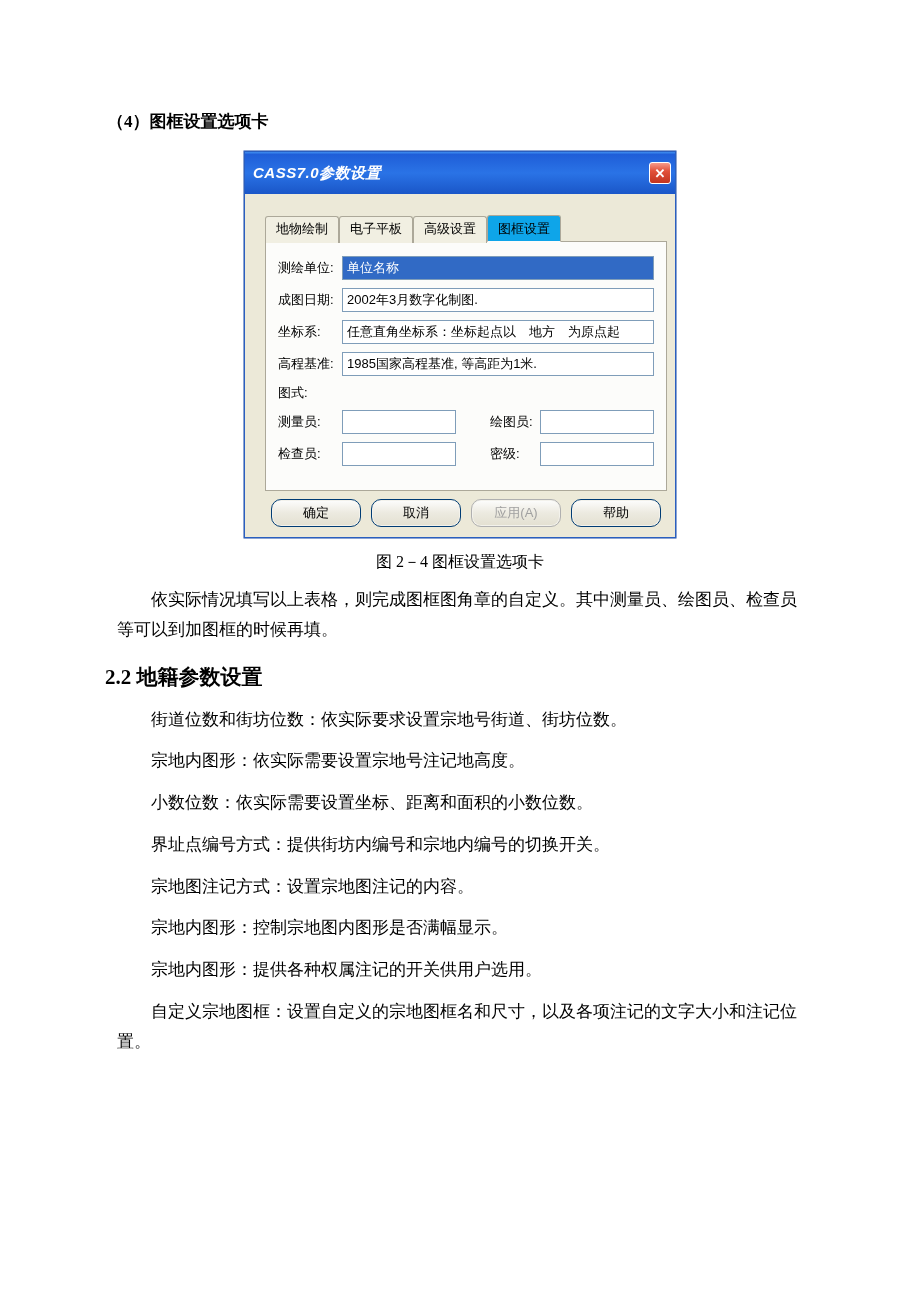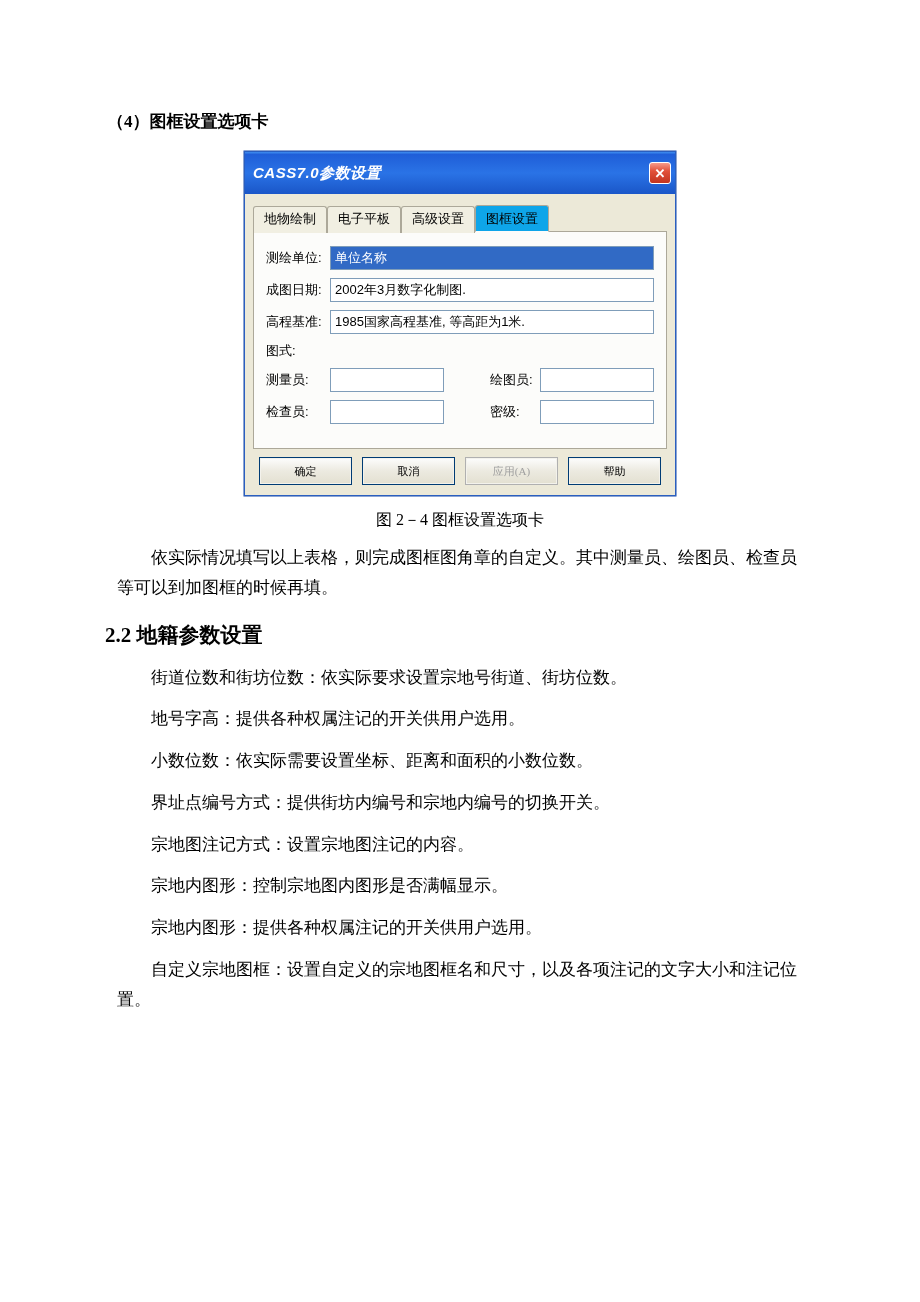--- a/index.html
+++ b/index.html
@@ -53,21 +53,22 @@
     border-radius: 3px;
     color: #fff;
     font-weight: bold;
     font-size: 13px;
     display: flex;
     align-items: center;
     justify-content: center;
     box-sizing: border-box;
   }
   .dialog-body {
-    padding: 10px 8px 8px 8px;
+    padding: 10px 8px 8px 20px;
+    margin-top: 10px;
   }
   .tabstrip {
     display: flex;
     border-bottom: 1px solid #aca899;
     position: relative;
   }
   .tab {
     font-size: 13px;
     padding: 4px 10px 3px 10px;
     border: 1px solid #aca899;
@@ -123,24 +124,24 @@
   .button-row {
     display: flex;
     justify-content: space-between;
     padding: 8px 6px 2px 6px;
     gap: 10px;
   }
   .win-btn {
     flex: 1;
     height: 26px;
     border: 1px solid #003c74;
-    border-radius: 0;
+    border-radius: 10px;
     background: linear-gradient(to bottom, #fdfdfd, #eceae0 50%, #e3e0d1);
-    font-size: 11px;
-    font-family: Liberation Serif, serif;
+    font-size: 13px;
+    font-family: Liberation Sans, sans-serif;
     display: flex;
     align-items: center;
     justify-content: center;
     box-shadow: inset 0 0 0 1px #f3f2ec;
   }
   .win-btn.disabled {
     color: #a0a0a0;
     border-color: #b0b0b0;
   }
   .fig-caption {
@@ -190,20 +191,24 @@
           <div class="form-row">
             <span class="form-label">测绘单位:</span>
             <div class="form-input selected">单位名称</div>
           </div>
 
           <div class="form-row">
             <span class="form-label">成图日期:</span>
             <div class="form-input">2002年3月数字化制图.</div>
           </div>
 
+          <div class="form-row">
+            <span class="form-label">坐标系:</span>
+            <div class="form-input">任意直角坐标系：坐标起点以　地方　为原点起</div>
+          </div>
 
           <div class="form-row">
             <span class="form-label">高程基准:</span>
             <div class="form-input">1985国家高程基准, 等高距为1米.</div>
           </div>
 
           <div class="form-row">
             <span class="form-label">图式:</span>
           </div>
 
@@ -237,21 +242,21 @@
     </div>
   </div>
 
   <p class="fig-caption">图 2－4 图框设置选项卡</p>
 
   <p class="para">依实际情况填写以上表格，则完成图框图角章的自定义。其中测量员、绘图员、检查员等可以到加图框的时候再填。</p>
 
   <h2 class="h2">2.2 地籍参数设置</h2>
 
   <p class="para">街道位数和街坊位数：依实际要求设置宗地号街道、街坊位数。</p>
-  <p class="para">地号字高：提供各种权属注记的开关供用户选用。</p>
+  <p class="para">宗地内图形：依实际需要设置宗地号注记地高度。</p>
   <p class="para">小数位数：依实际需要设置坐标、距离和面积的小数位数。</p>
   <p class="para">界址点编号方式：提供街坊内编号和宗地内编号的切换开关。</p>
   <p class="para">宗地图注记方式：设置宗地图注记的内容。</p>
   <p class="para">宗地内图形：控制宗地图内图形是否满幅显示。</p>
   <p class="para">宗地内图形：提供各种权属注记的开关供用户选用。</p>
   <p class="para">自定义宗地图框：设置自定义的宗地图框名和尺寸，以及各项注记的文字大小和注记位置。</p>
 
 </div>
 
 </body></html>

